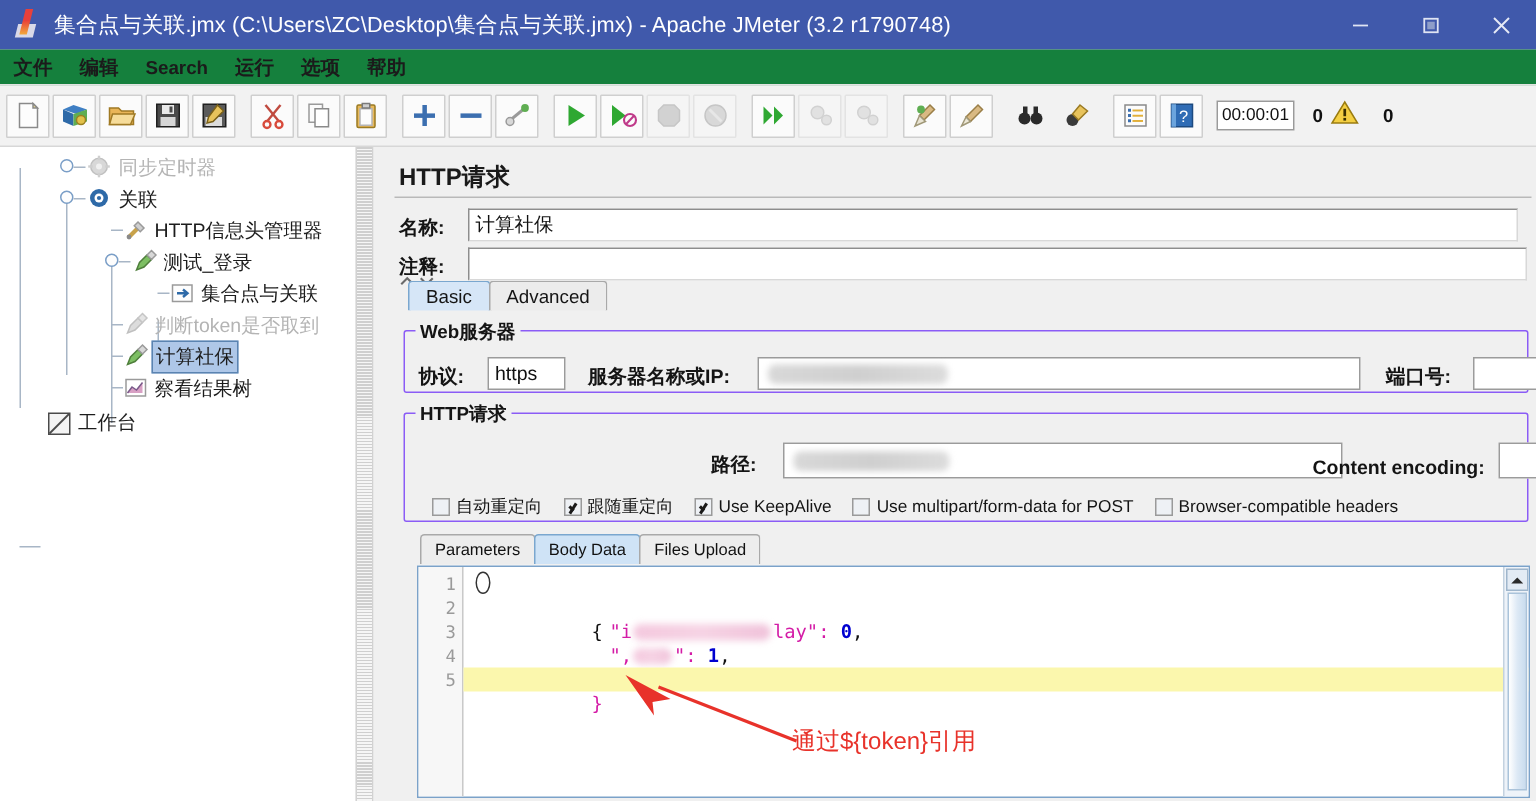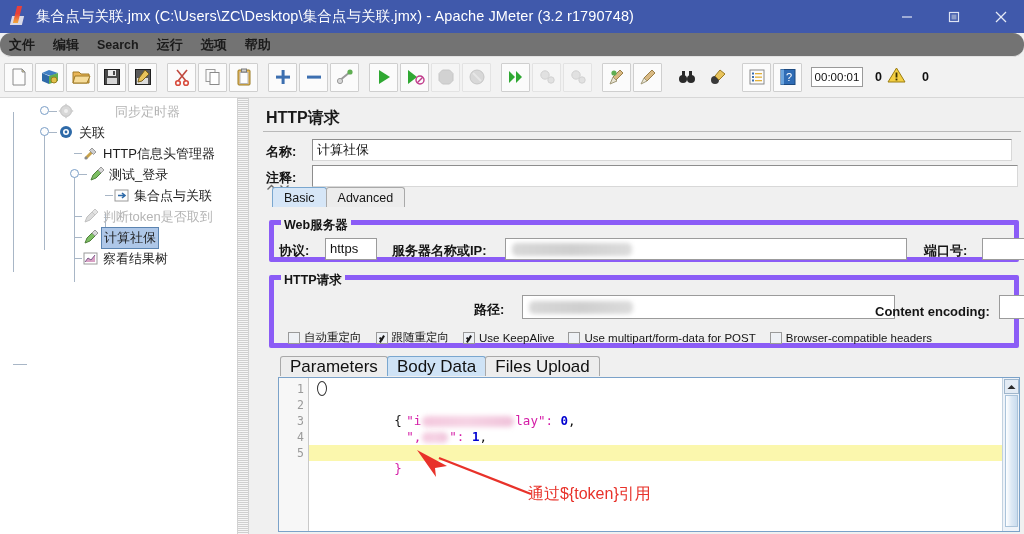--- a/index.html
+++ b/index.html
@@ -38,23 +38,22 @@
   .winbtns { display: flex; height: 33px; flex: 0 0 auto; }
   .winbtn {
     width: 47px; height: 33px; display: flex; align-items: center;
     justify-content: center; color: #e9ecf7;
   }
   .winbtn svg { display: block; }
 
   
   .menubar {
     position: absolute; left: 0; top: 33px; width: 1024px; height: 24px;
-    background: #737373; display: flex; align-items: center;
+    background: #15803d; display: flex; align-items: center;
     border-bottom: 1px solid #e2e2e2;
-    border-radius: 11px;
   }
   .menu-item {
     font-size: 13px; color: #1b1b1b; padding: 2px 9px; line-height: 18px;
     font-weight: 600; white-space: nowrap;
   }
   .menu-item.latin { font-size: 12.5px; }
 
   
   .toolbar {
     position: absolute; left: 0; top: 57px; width: 1024px; height: 41px;
@@ -150,21 +149,21 @@
   }
   .tab {
     height: 20px; padding: 0 11px; font-size: 12.5px; color: #151515;
     border: 1px solid #a9a9a9; border-bottom: none; background: #ececec;
     display: flex; align-items: center; border-radius: 3px 3px 0 0;
     margin-right: -1px;
   }
   .tab.active { background: #d6e6f7; border-color: #7aa7cf; font-weight: 400; }
 
   .groupbox {
-    position: absolute; border: 5px solid #8b5cf6; border-radius: 2px;
+    position: absolute; border: 1px solid #8b5cf6; border-radius: 2px;
   }
   .group-legend {
     position: absolute; top: -8px; left: 7px; background: #f0f0f0;
     padding: 0 3px; font-size: 12.5px; font-weight: 700; color: #141414;
   }
 
   .combo {
     height: 24px; border: 1px solid #8d8d8d; background: #ffffff;
     display: flex; align-items: center; font-size: 13px; color: #111;
     padding-left: 5px; position: relative;
@@ -199,21 +198,21 @@
     content: ""; position: absolute; left: 4px; top: 2px; width: 2px; height: 8px;
     background: #1a1a1a; transform: rotate(32deg);
   }
   .cblabel { font-size: 11.5px; color: #151515; }
 
   
   .innertabs {
     position: absolute; left: 280px; top: 356px; display: flex; align-items: flex-end;
   }
   .itab {
-    height: 20px; padding: 0 9px; font-size: 17px; color: #111;
+    height: 20px; padding: 0 9px; font-size: 11px; color: #111;
     border: 1px solid #a9a9a9; border-bottom: none; background: #ededed;
     display: flex; align-items: center; border-radius: 3px 3px 0 0; margin-right: -1px;
   }
   .itab.active { background: #cfe3f6; border-color: #7aa7cf; }
 
   
   .editor-frame {
     position: absolute; left: 278px; top: 377px; width: 742px; height: 157px;
     border: 1px solid #7ba2c9; background: #ffffff; display: flex; overflow: hidden;
   }
@@ -502,21 +501,21 @@
   <div class="tree-pane">
     <div class="tree">
 
       <div class="vline" style="left:13px; top:14px; height:160px;"></div>
       <div class="vline" style="left:44px; top:32px; height:120px;"></div>
       <div class="vline" style="left:74px; top:74px; height:110px;"></div>
       <div class="vline" style="left:105px; top:116px; height:30px;"></div>
       <div class="hline" style="left:13px; top:266px; width:14px;"></div>
 
 
-      <div class="trow disabled" style="padding-left:40px;gap:36px;">
+      <div class="trow disabled" style="padding-left:40px;">
         <div class="knob" style="left:40px; top:5px;"></div>
         <div class="hline" style="left:49px; top:10px; width:8px;"></div>
         <span class="ico" style="margin-left:18px;">
           <svg width="16" height="16" viewBox="0 0 16 16">
             <circle cx="8" cy="8" r="5.5" fill="#d8d8d8" stroke="#c0c0c0"></circle>
             <circle cx="8" cy="8" r="2" fill="#f0f0f0"></circle>
             <g fill="#cfcfcf">
               <rect x="7.2" y="0.8" width="1.6" height="3"></rect>
                 <rect x="7.2" y="12.2" width="1.6" height="3"></rect>
               <rect x="0.8" y="7.2" width="3" height="1.6"></rect>
@@ -602,20 +601,29 @@
         <span class="ico" style="margin-left:12px;">
           <svg width="17" height="17" viewBox="0 0 17 17">
             <rect x="2" y="3" width="13" height="11" fill="#ffffff" stroke="#9a9a9a"></rect>
             <path d="M3 12l3-4 3 2 4-5v7z" fill="#d8a0c4"></path>
             <path d="M3 12l3-4 3 2 4-5" fill="none" stroke="#7a5a8a" stroke-width="1"></path>
           </svg>
         </span>
         <span class="tlabel">察看结果树</span>
       </div>
 
+      <div class="trow" style="padding-left:10px; margin-top:2px; height:22px;">
+        <span class="ico" style="margin-left:20px; width:19px; height:19px;">
+          <svg width="19" height="19" viewBox="0 0 19 19">
+            <rect x="2.5" y="2.5" width="14" height="14" fill="#f4f4f4" stroke="#4a4a4a"></rect>
+            <line x1="3" y1="16" x2="16" y2="3" stroke="#4a4a4a" stroke-width="1.2"></line>
+          </svg>
+        </span>
+        <span class="tlabel">工作台</span>
+      </div>
 
     </div>
   </div>
 
   <div class="splitter"></div>
 
   <div class="right-pane">
 
     <div class="panel-title">HTTP请求</div>
     <div class="panel-title-rule"></div>

